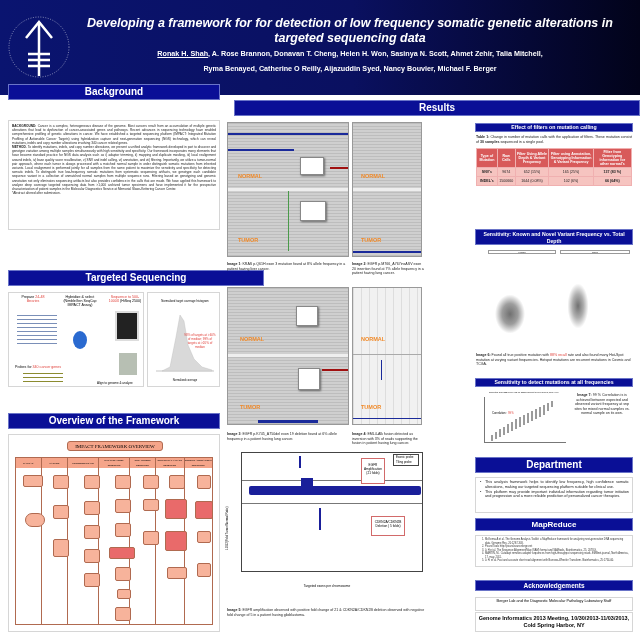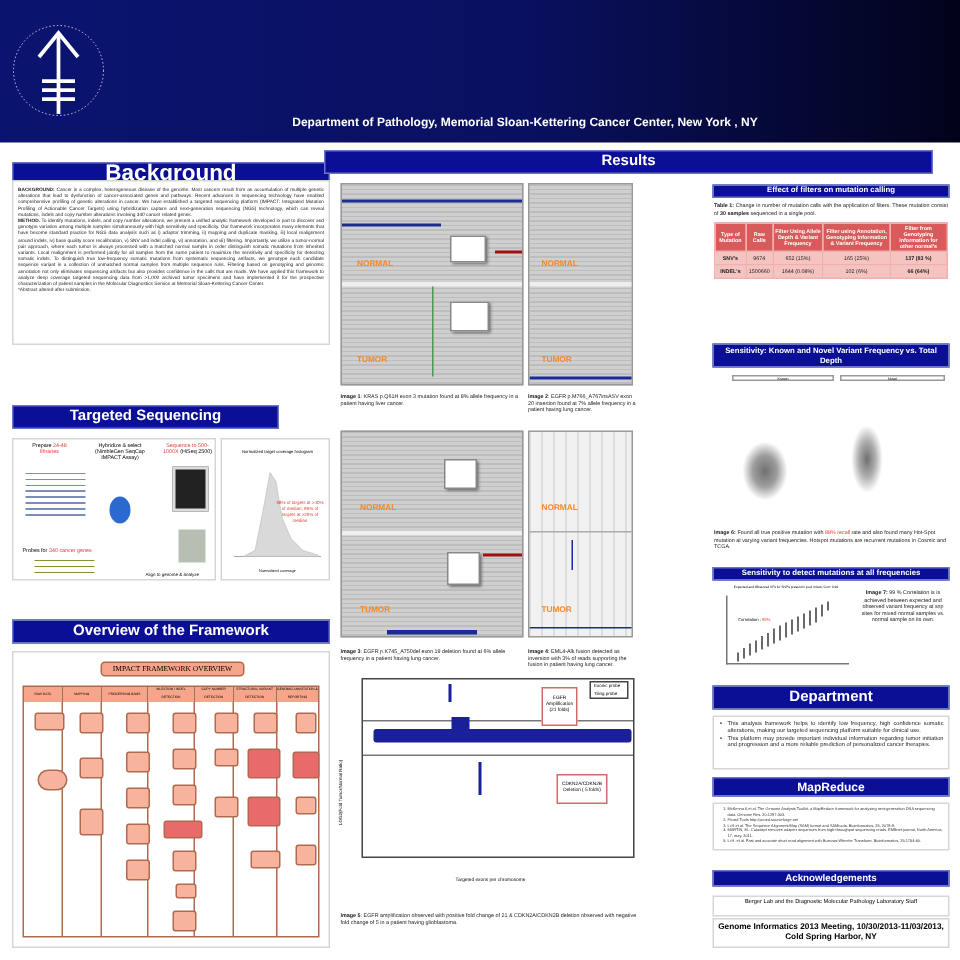--- a/index.html
+++ b/index.html
@@ -36,33 +36,37 @@
 
 <div class="header">
   <svg class="logo" viewBox="0 0 66 86">
     <circle cx="33" cy="43" r="30" fill="none" stroke="#ffffff" stroke-width="0.5" stroke-dasharray="1 1.5"></circle>
     <line x1="33" y1="18" x2="33" y2="72" stroke="#fff" stroke-width="2.5"></line>
     <polyline points="20,34 33,18 46,34" fill="none" stroke="#fff" stroke-width="2.5"></polyline>
     <line x1="22" y1="50" x2="44" y2="50" stroke="#fff" stroke-width="2.5"></line>
     <line x1="22" y1="56" x2="44" y2="56" stroke="#fff" stroke-width="2.5"></line>
     <line x1="22" y1="62" x2="44" y2="62" stroke="#fff" stroke-width="2.5"></line>
   </svg>
-  <div class="dept">Department of Pathology, Memorial Sloan-Kettering Cancer Center, New York , NY</div>
-</div>
-
-<div class="sec-bar" style="left:8px;top:108px;width:212px;height:16px;font-size:15px;line-height:14px;">Background</div>
+  <div class="title">Developing a framework for for detection of low frequency somatic genetic alterations in targeted sequencing data</div>
+  <div class="authors">
+    <span class="lead">Ronak H. Shah</span><span>, A. Rose Brannon, Donavan T. Cheng, Helen H. Won, Sasinya N. Scott, Ahmet Zehir, Talia Mitchell,</span><br>
+    <span>Ryma Benayed, Catherine O Reilly, Aijazuddin Syed, Nancy Bouvier, Michael F. Berger</span>
+  </div>
+</div>
+
+<div class="sec-bar" style="left:8px;top:84px;width:212px;height:16px;font-size:10px;line-height:14px;">Background</div>
 <div class="panel" style="left:8px;top:120px;width:212px;height:110px;padding:3px;">
   <div class="small">
     <b>BACKGROUND:</b> <span>Cancer is a complex, heterogeneous disease of the genome. Most cancers result from an accumulation of multiple genetic alterations that lead to dysfunction of cancer-associated genes and pathways. Recent advances in sequencing technology have enabled comprehensive profiling of genetic alterations in cancer. We have established a targeted sequencing platform (IMPACT: Integrated Mutation Profiling of Actionable Cancer Targets) using hybridization capture and next-generation sequencing (NGS) technology, which can reveal mutations, indels and copy number alterations involving 340 cancer related genes.</span><br>
     <b>METHOD.</b> <span>To identify mutations, indels, and copy number alterations, we present a unified analytic framework developed in part to discover and genotype variation among multiple samples simultaneously with high sensitivity and specificity. Our framework incorporates many elements that have become standard practice for NGS data analysis such as i) adaptor trimming, ii) mapping and duplicate masking, iii) local realignment around indels, iv) base quality score recalibration, v) SNV and indel calling, vi) annotation, and vii) filtering. Importantly, we utilize a tumor-normal pair approach, where each tumor is always processed with a matched normal sample in order distinguish somatic mutations from inherited variants. Local realignment is performed jointly for all samples from the same patient to maximize the sensitivity and specificity for detecting somatic indels. To distinguish true low-frequency somatic mutations from systematic sequencing artifacts, we genotype each candidate sequence variant in a collection of unmatched normal samples from multiple sequence runs. Filtering based on genotyping and genomic annotation not only eliminates sequencing artifacts but also provides confidence in the calls that are made. We have applied this framework to analyze deep coverage targeted sequencing data from &gt;1,000 archived tumor specimens and have implemented it for the prospective characterization of patient samples in the Molecular Diagnostics Service at Memorial Sloan-Kettering Cancer Center.</span><br>
     <span>*Abstract altered after submission.</span>
   </div>
 </div>
 
-<div class="sec-bar" style="left:8px;top:270px;width:178px;height:16px;font-size:10px;line-height:14px;">Targeted Sequencing</div>
+<div class="sec-bar" style="left:8px;top:270px;width:256px;height:16px;font-size:10px;line-height:14px;">Targeted Sequencing</div>
 <div class="panel" style="left:8px;top:292px;width:136px;height:95px;">
   <div style="position:absolute;left:6px;top:2px;width:36px;font-size:3.6px;text-align:center;"><span>Prepare</span> <span style="color:#e0403a">24-48 libraries</span></div>
   <div style="position:absolute;left:52px;top:2px;width:38px;font-size:3.6px;text-align:center;">Hybridize &amp; select (NimbleGen SeqCap IMPACT Assay)</div>
   <div style="position:absolute;left:98px;top:2px;width:36px;font-size:3.6px;text-align:center;"><span style="color:#e0403a">Sequence to 500-1000X</span> <span>(HiSeq 2500)</span></div>
   <div style="position:absolute;left:8px;top:22px;width:40px;height:30px;background:repeating-linear-gradient(180deg,#7a8fb8 0 1px,#fff 1px 4px);"></div>
   <div style="position:absolute;left:64px;top:38px;width:14px;height:18px;background:#2a6ad0;border-radius:50%;"></div>
   <div style="position:absolute;left:106px;top:18px;width:24px;height:30px;background:#222;border:2px solid #ddd;"></div>
   <div style="position:absolute;left:110px;top:60px;width:18px;height:22px;background:#b7bfb3;"></div>
   <div style="position:absolute;left:6px;top:72px;font-size:3.6px;"><span>Probes for</span> <span style="color:#e0403a">340 cancer genes</span></div>
   <div style="position:absolute;left:14px;top:80px;width:40px;height:12px;background:repeating-linear-gradient(180deg,#8c8c30 0 1px,#fff 1px 4px);"></div>
@@ -127,21 +131,21 @@
   <div class="fw-box" style="left:160px;top:40px;width:16px;height:14px;"></div>
   <div class="fw-box red" style="left:156px;top:64px;width:22px;height:20px;"></div>
   <div class="fw-box red" style="left:156px;top:96px;width:22px;height:20px;"></div>
   <div class="fw-box" style="left:158px;top:132px;width:20px;height:12px;"></div>
   <div class="fw-box" style="left:188px;top:40px;width:14px;height:14px;"></div>
   <div class="fw-box red" style="left:186px;top:66px;width:18px;height:18px;"></div>
   <div class="fw-box" style="left:188px;top:96px;width:14px;height:12px;"></div>
   <div class="fw-box" style="left:188px;top:128px;width:14px;height:14px;"></div>
 </div>
 
-<div class="sec-bar" style="left:216px;top:100px;width:406px;height:16px;font-size:10px;line-height:14px;">Results</div>
+<div class="sec-bar" style="left:234px;top:100px;width:406px;height:16px;font-size:10px;line-height:14px;">Results</div>
 
 <div class="igv" style="left:227px;top:122px;width:122px;height:135px;">
   <div class="lines"></div>
   <div style="position:absolute;left:0;top:10px;width:122px;height:2px;background:#1a2a9a;"></div>
   <div style="position:absolute;left:0;top:26px;width:66px;height:2px;background:#1a2a9a;"></div>
   <div style="position:absolute;left:102px;top:44px;width:20px;height:2px;background:#a01010;"></div>
   <div style="position:absolute;left:0;top:65px;width:122px;height:3px;background:#eee;"></div>
   <div style="position:absolute;left:60px;top:68px;width:1px;height:60px;background:#4a9a4a;"></div>
   <div class="pop" style="left:72px;top:34px;width:24px;height:18px;"></div>
   <div class="pop" style="left:72px;top:78px;width:26px;height:20px;"></div>

